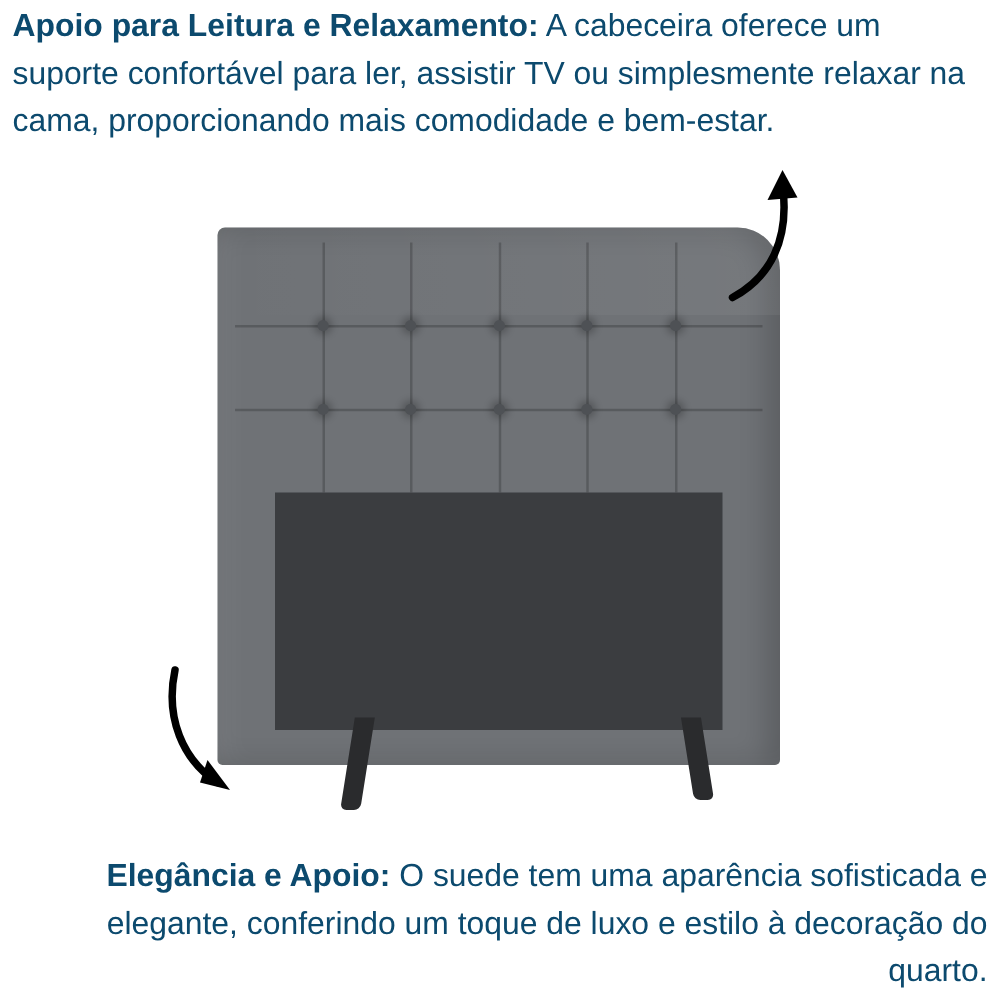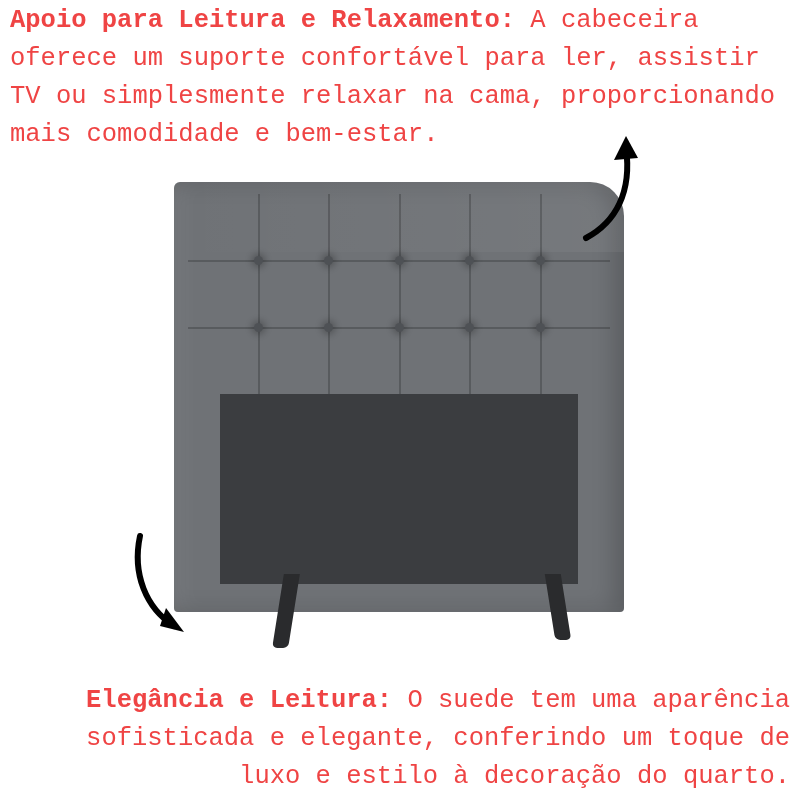--- a/index.html
+++ b/index.html
@@ -18,24 +18,24 @@
     position: relative;
     width: 800px;
     height: 800px;
     box-sizing: border-box;
   }
 
   
   .text-block {
     position: absolute;
     box-sizing: border-box;
-    font-family: Liberation Mono, monospace;
+    font-family: Liberation Sans, sans-serif;
     font-size: 25.5px;
     line-height: 38px;
-    color: #ef4444;
+    color: #0c4a6e;
   }
   #top-text {
     top: 2px;
     left: 10px;
     width: 780px;
     text-align: left;
   }
   #bottom-text {
     bottom: 4px;
     left: 14px;
@@ -210,16 +210,16 @@
     <path d="M16 108 C 46 92, 62 62, 56 18" stroke="#000" stroke-width="6" fill="none" stroke-linecap="round"></path>
     <path d="M56 6 L 44 30 L 68 28 Z" fill="#000"></path>
   </svg>
 
   <svg class="arrow-svg" id="arrow-bottom" width="90" height="115" viewBox="0 0 90 115">
     <path d="M10 6 C 2 44, 16 78, 44 96" stroke="#000" stroke-width="6" fill="none" stroke-linecap="round"></path>
     <path d="M54 102 L 30 96 L 36 78 Z" fill="#000"></path>
   </svg>
 
   <div class="text-block" id="bottom-text">
-    <span class="lead">Elegância e Leitura:</span><span class="body-run"> O suede tem uma aparência sofisticada e elegante, conferindo um toque de luxo e estilo à decoração do quarto.</span>
+    <span class="lead">Elegância e Apoio:</span><span class="body-run"> O suede tem uma aparência sofisticada e elegante, conferindo um toque de luxo e estilo à decoração do quarto.</span>
   </div>
 
 </div>
 
 </body></html>

